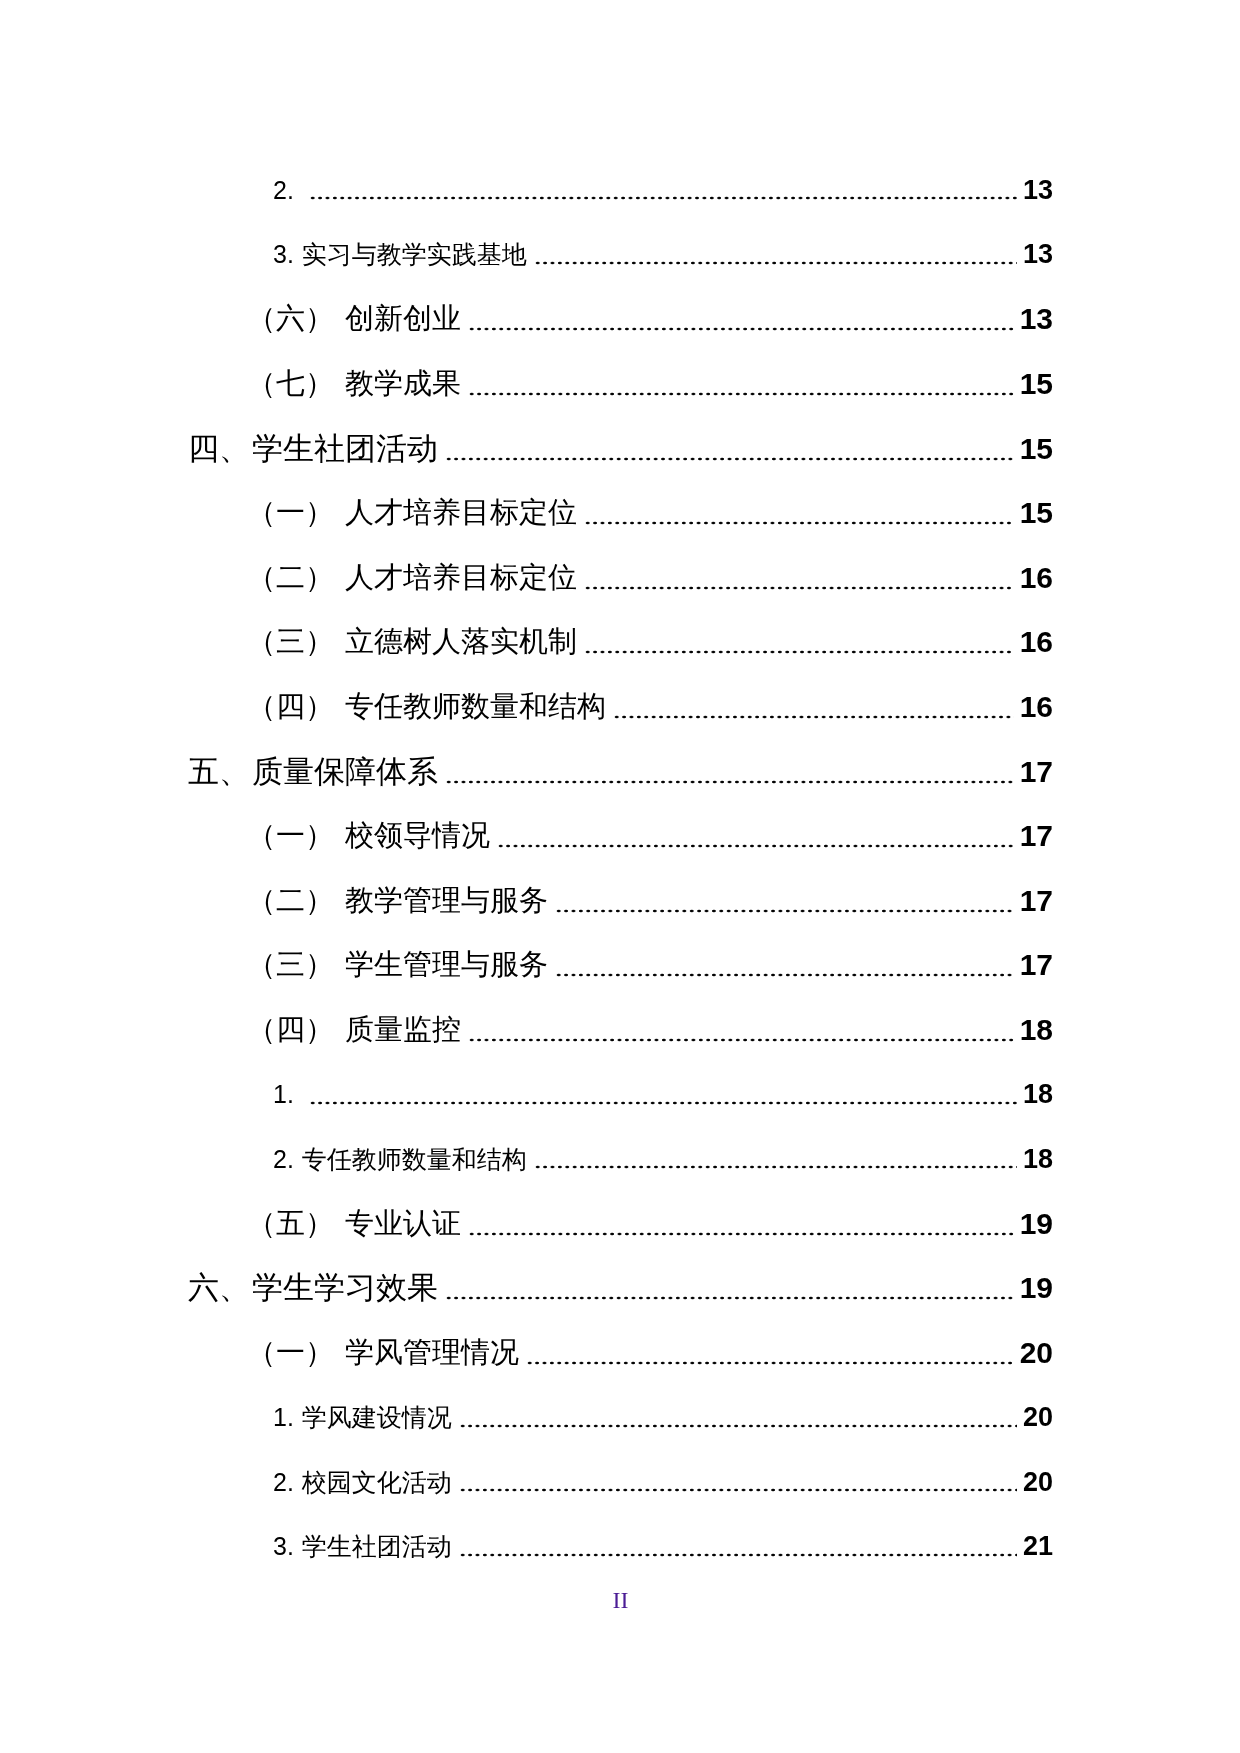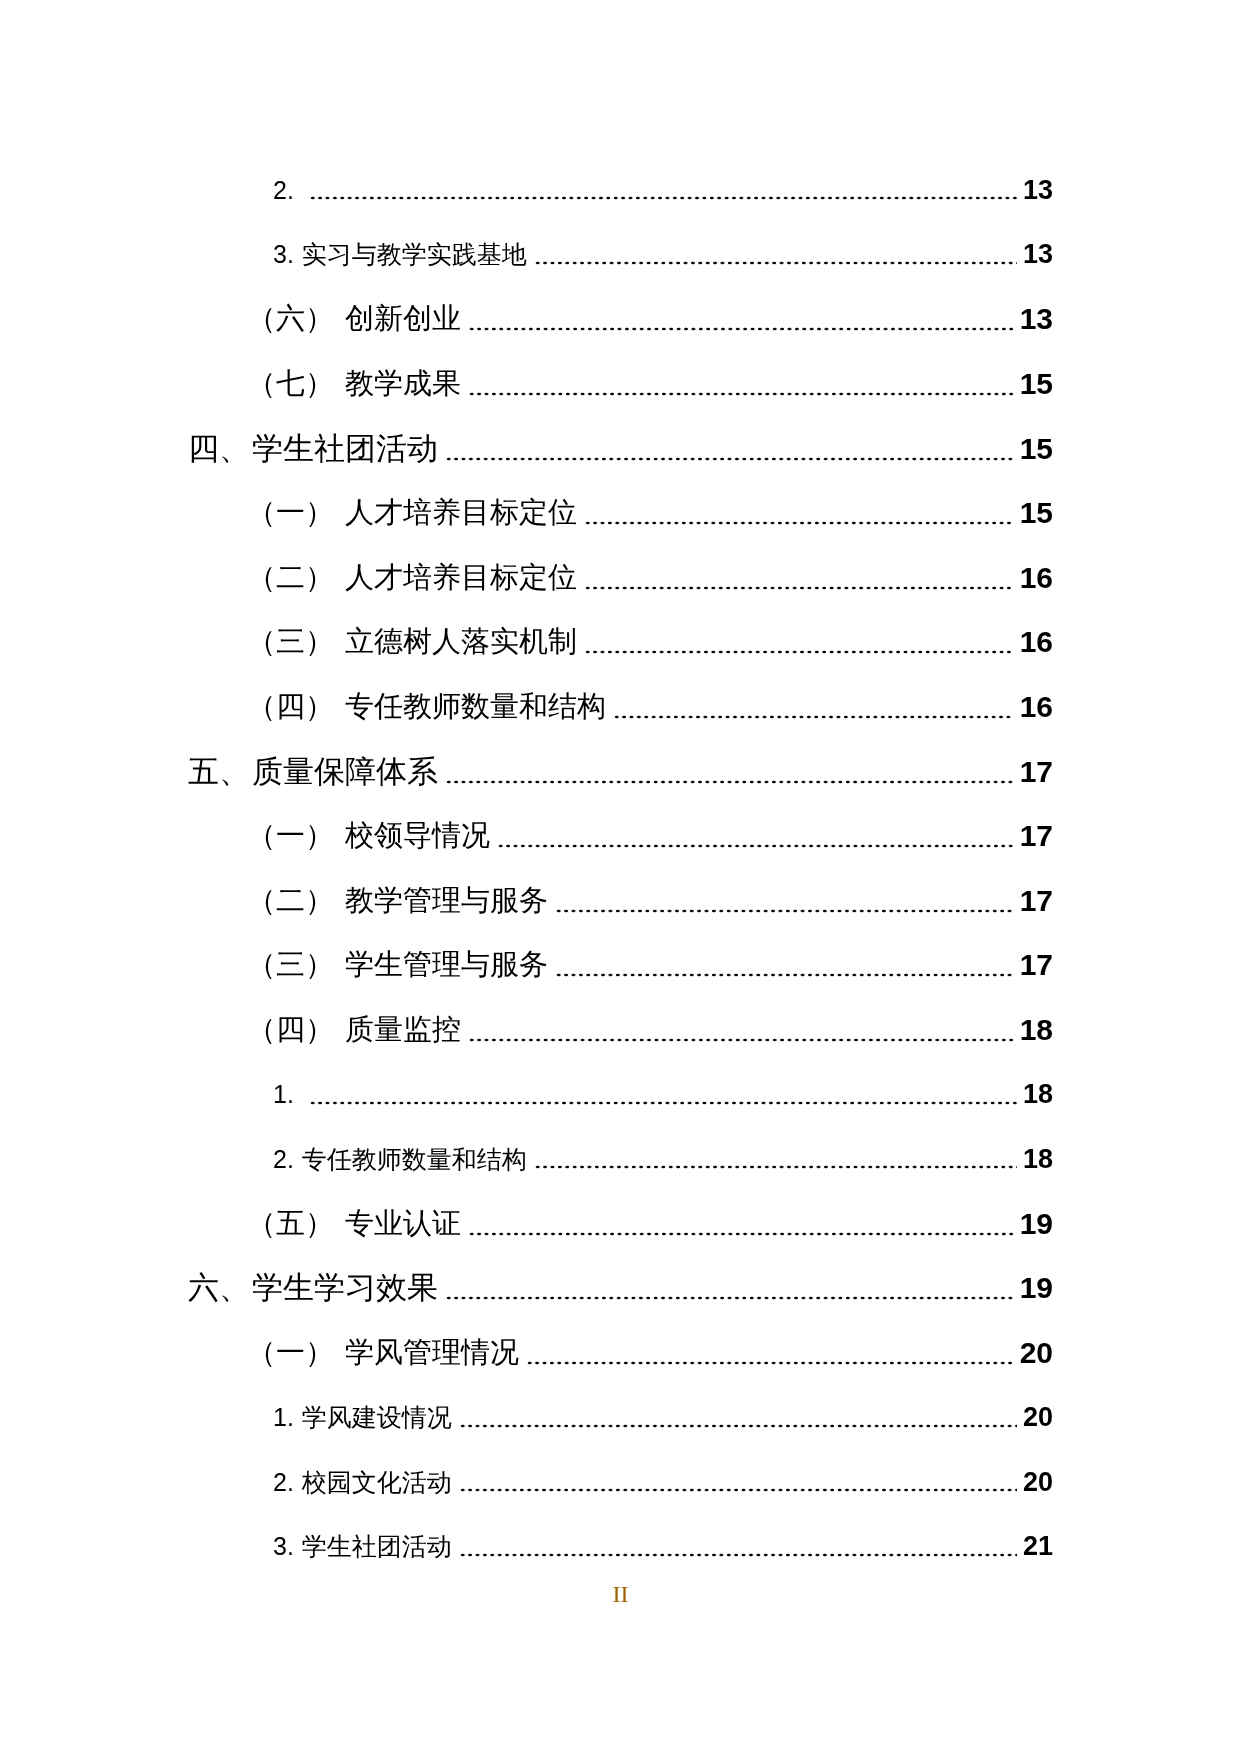--- a/index.html
+++ b/index.html
@@ -51,25 +51,25 @@
     transform: translateY(10px);
     min-width: 12px;
   }
   .lvl3 .toc-dots { transform: translateY(8px); }
 
   .toc-page { flex: 0 0 auto; font-weight: bold; }
   .lvl1 .toc-page, .lvl2 .toc-page { font-size: 30px; }
   .lvl3 .toc-page { font-size: 27px; }
 
   .page-footer {
-    margin-top: 2px;
+    margin-top: 8px;
     text-align: center;
     font-family: "Liberation Serif", serif;
     font-size: 24px;
-    color: #a16207;
+    color: #4c1d95;
   }
 </style>
 </head>
 <body>
 
 <div class="page">
   <div class="toc-list">
       <div class="toc-row lvl3">
     <span class="toc-num">2.</span>
     <span class="toc-dots"></span>

